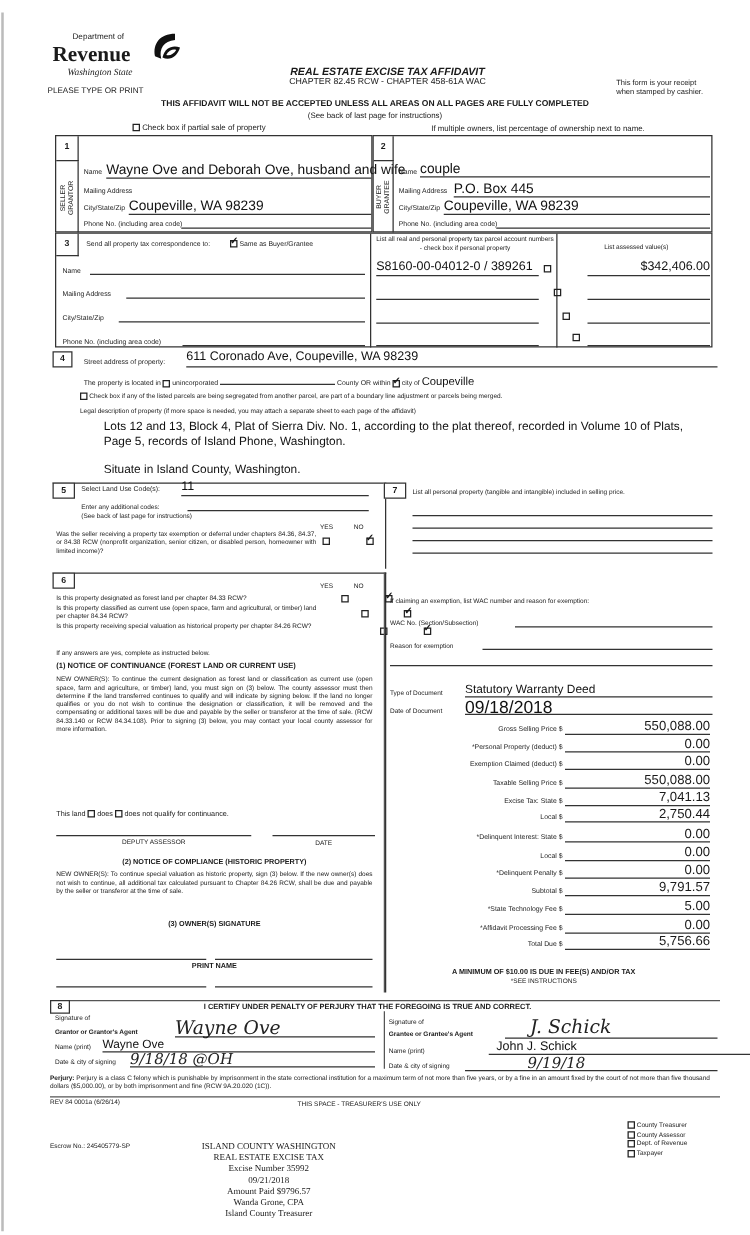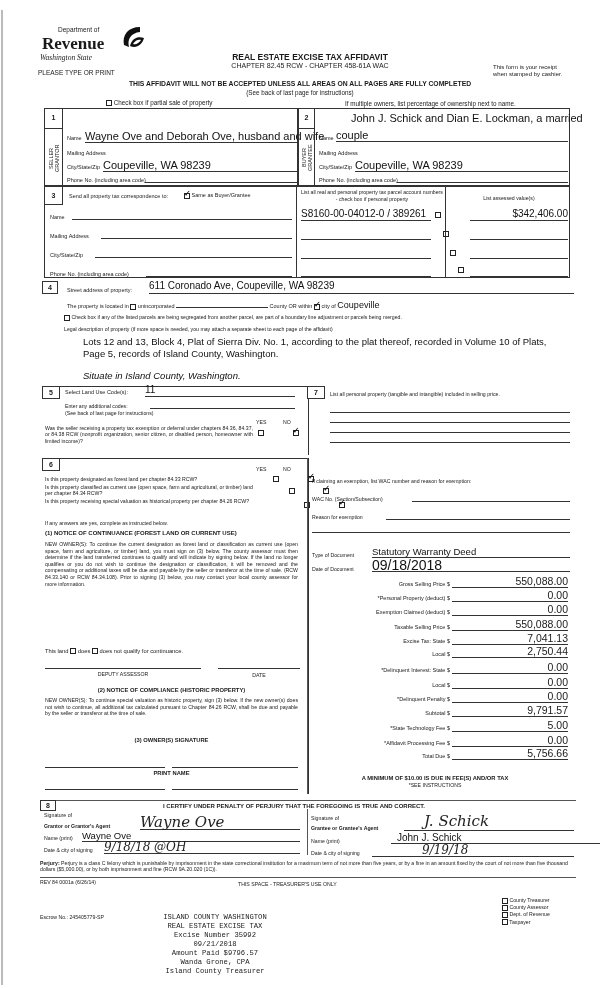--- a/index.html
+++ b/index.html
@@ -29,29 +29,29 @@
 
 
 
 
 <div class="abs" style="left:1px;top:10px;width:2px;height:975px;background:#bbb;"></div>
 
 
 <div class="abs" style="left:40px;top:24px;width:110px;height:44px;">
   <div class="abs" style="left:18px;top:2px;font-size:6.5px;">Department of</div>
   <div class="abs bold" style="left:2px;top:10px;font-family:'Liberation Serif',serif;font-size:17px;text-align:right;">Revenue</div>
-  <div class="abs" style="left:0;top:29px;font-family:'Liberation Serif',serif;font-style:italic;font-size:7.5px;">Washington State</div>
+  <div class="abs" style="left:14px;top:29px;font-family:'Liberation Serif',serif;font-style:italic;font-size:7.5px;">Washington State</div>
   <svg class="abs" style="left:80px;top:1px;" width="26" height="26" viewBox="0 0 26 26">
     <path d="M20 2 C8 2 2 10 4 20 L9 22 C7 14 11 8 20 7 Z" fill="#111"></path>
     <path d="M10 21 C12 13 18 11 24 13 C22 20 16 24 10 21 Z" fill="#111"></path>
     <path d="M13 19 C15 15 19 14 21 15 C19 18 16 20 13 19 Z" fill="#fff"></path>
   </svg>
 </div>
 <div class="abs" style="left:38px;top:69px;font-size:6.5px;">PLEASE TYPE OR PRINT</div>
-<div class="abs bold center" style="left:190px;top:52px;width:240px;font-size:8.5px;">REAL ESTATE EXCISE TAX AFFIDAVIT</div>
+<div class="abs bold center" style="left:190px;top:52px;width:240px;font-size:8.5px;font-style:italic;">REAL ESTATE EXCISE TAX AFFIDAVIT</div>
 <div class="abs center" style="left:175px;top:62px;width:270px;font-size:7px;">CHAPTER 82.45 RCW - CHAPTER 458-61A WAC</div>
 <div class="abs" style="left:493px;top:64px;font-size:6px;">This form is your receipt</div>
 <div class="abs" style="left:493px;top:71px;font-size:6px;">when stamped by cashier.</div>
 <div class="abs bold center" style="left:60px;top:80px;width:480px;font-size:6.8px;">THIS AFFIDAVIT WILL NOT BE ACCEPTED UNLESS ALL AREAS ON ALL PAGES ARE FULLY COMPLETED</div>
 <div class="abs center" style="left:200px;top:89px;width:200px;font-size:6.3px;">(See back of last page for instructions)</div>
 
 <div class="abs" style="left:106px;top:99px;font-size:6.3px;">
   <span class="cb"></span>
   <span>Check box if partial sale of property</span>
 </div>
@@ -71,24 +71,24 @@
   <div class="abs lbl" style="left:22px;top:68px;">Phone No. (including area code)</div>
   <div class="abs line" style="left:100px;top:65px;width:152px;height:9px;"></div>
 </div>
 
 
 <div class="abs box" style="left:298px;top:108px;width:272px;height:78px;">
   <div class="abs" style="left:0;top:0;width:16px;height:20px;border-right:1px solid #333;border-bottom:1px solid #333;font-weight:bold;font-size:7px;text-align:center;line-height:18px;">2</div>
   <div class="abs" style="left:0;top:20px;width:16px;height:57px;border-right:1px solid #333;">
     <div class="vert" style="left:2px;top:12px;width:12px;height:34px;">BUYER GRANTEE</div>
   </div>
-  <div class="abs hand" style="left:52px;top:3px;white-space:nowrap;">John J. Schick and Dian E. Lockman, a married</div>
   <div class="abs lbl" style="left:20px;top:26px;">Name</div>
   <div class="abs hand line" style="left:37px;top:20px;width:232px;height:13px;">couple</div>
   <div class="abs lbl" style="left:20px;top:41px;">Mailing Address</div>
+  <div class="abs hand line" style="left:64px;top:36px;width:205px;height:13px;">P.O. Box 445</div>
   <div class="abs lbl" style="left:20px;top:55px;">City/State/Zip</div>
   <div class="abs hand line" style="left:56px;top:50px;width:213px;height:13px;">Coupeville, WA 98239</div>
   <div class="abs lbl" style="left:20px;top:68px;">Phone No. (including area code)</div>
   <div class="abs line" style="left:98px;top:65px;width:171px;height:9px;"></div>
 </div>
 
 
 <div class="abs box" style="left:44px;top:186px;width:526px;height:92px;">
   <div class="abs" style="left:0;top:0;width:18px;height:18px;border-right:1px solid #333;border-bottom:1px solid #333;font-weight:bold;font-size:7px;text-align:center;line-height:17px;">3</div>
   <div class="abs lbl" style="left:24px;top:6px;">Send all property tax correspondence to:</div>
@@ -141,22 +141,22 @@
   <span class="cb checked"></span>
   <span>city of</span>
   <span class="hand" style="font-size:9px;">Coupeville</span>
 </div>
 <div class="abs small" style="left:64px;top:314px;white-space:nowrap;">
   <span class="cb"></span>
   <span>Check box if any of the listed parcels are being segregated from another parcel, are part of a boundary line adjustment or parcels being merged.</span>
 </div>
 <div class="abs small" style="left:64px;top:326px;white-space:nowrap;">Legal description of property (if more space is needed, you may attach a separate sheet to each page of the affidavit)</div>
 <div class="abs hand" style="left:83px;top:336px;font-size:9.5px;white-space:nowrap;">Lots 12 and 13, Block 4, Plat of Sierra Div. No. 1, according to the plat thereof, recorded in Volume 10 of Plats,</div>
-<div class="abs hand" style="left:83px;top:348px;font-size:9.5px;white-space:nowrap;">Page 5, records of Island County, Washington.</div>
-<div class="abs hand" style="left:83px;top:370px;font-size:9.5px;white-space:nowrap;font-style:italic;">Situate in Island County, Washington.</div>
+<div class="abs hand" style="left:83px;top:348px;font-size:9.5px;white-space:nowrap;">Page 5, records of Island Phone, Washington.</div>
+<div class="abs hand" style="left:83px;top:370px;font-size:9.5px;white-space:nowrap;">Situate in Island County, Washington.</div>
 
 
 <div class="abs" style="left:42px;top:386px;width:267px;height:69px;border-top:1px solid #333;border-right:1px solid #333;"></div>
 <div class="secnum" style="left:42px;top:386px;width:18px;">5</div>
 <div class="abs lbl" style="left:65px;top:389px;">Select Land Use Code(s):</div>
 <div class="abs hand line" style="left:145px;top:384px;width:150px;height:13px;font-size:10px;">11</div>
 <div class="abs small" style="left:65px;top:403px;">Enter any additional codes:</div>
 <div class="abs line" style="left:150px;top:400px;width:145px;height:9px;"></div>
 <div class="abs small" style="left:65px;top:410px;">(See back of last page for instructions)</div>
 <div class="abs small" style="left:256px;top:419px;">YES</div>
@@ -307,21 +307,21 @@
 </div>
 <div class="abs" style="left:40px;top:877px;width:536px;height:1px;background:#555;"></div>
 
 
 <div class="abs small" style="left:40px;top:879px;">REV 84 0001a (6/26/14)</div>
 <div class="abs small" style="left:238px;top:881px;">THIS SPACE - TREASURER'S USE ONLY</div>
 <div class="abs small" style="left:40px;top:914px;">
   <span>Escrow No.:</span>
   <span>245405779-SP</span>
 </div>
-<div class="abs center" style="left:140px;top:913px;width:150px;font-family:Liberation Mono, monospace;font-size:7.2px;line-height:9px;color:#222;">
+<div class="abs center" style="left:140px;top:913px;width:150px;font-family:Liberation Serif, serif;font-size:7.2px;line-height:9px;color:#222;">
   <div>ISLAND COUNTY WASHINGTON</div>
   <div>REAL ESTATE EXCISE TAX</div>
   <div>Excise Number 35992</div>
   <div>09/21/2018</div>
   <div>Amount Paid $9796.57</div>
   <div>Wanda Grone, CPA</div>
   <div>Island County Treasurer</div>
 </div>
 <div class="abs small" style="left:502px;top:897px;line-height:7.2px;">
   <div><span class="cb"></span> <span>County Treasurer</span></div>

